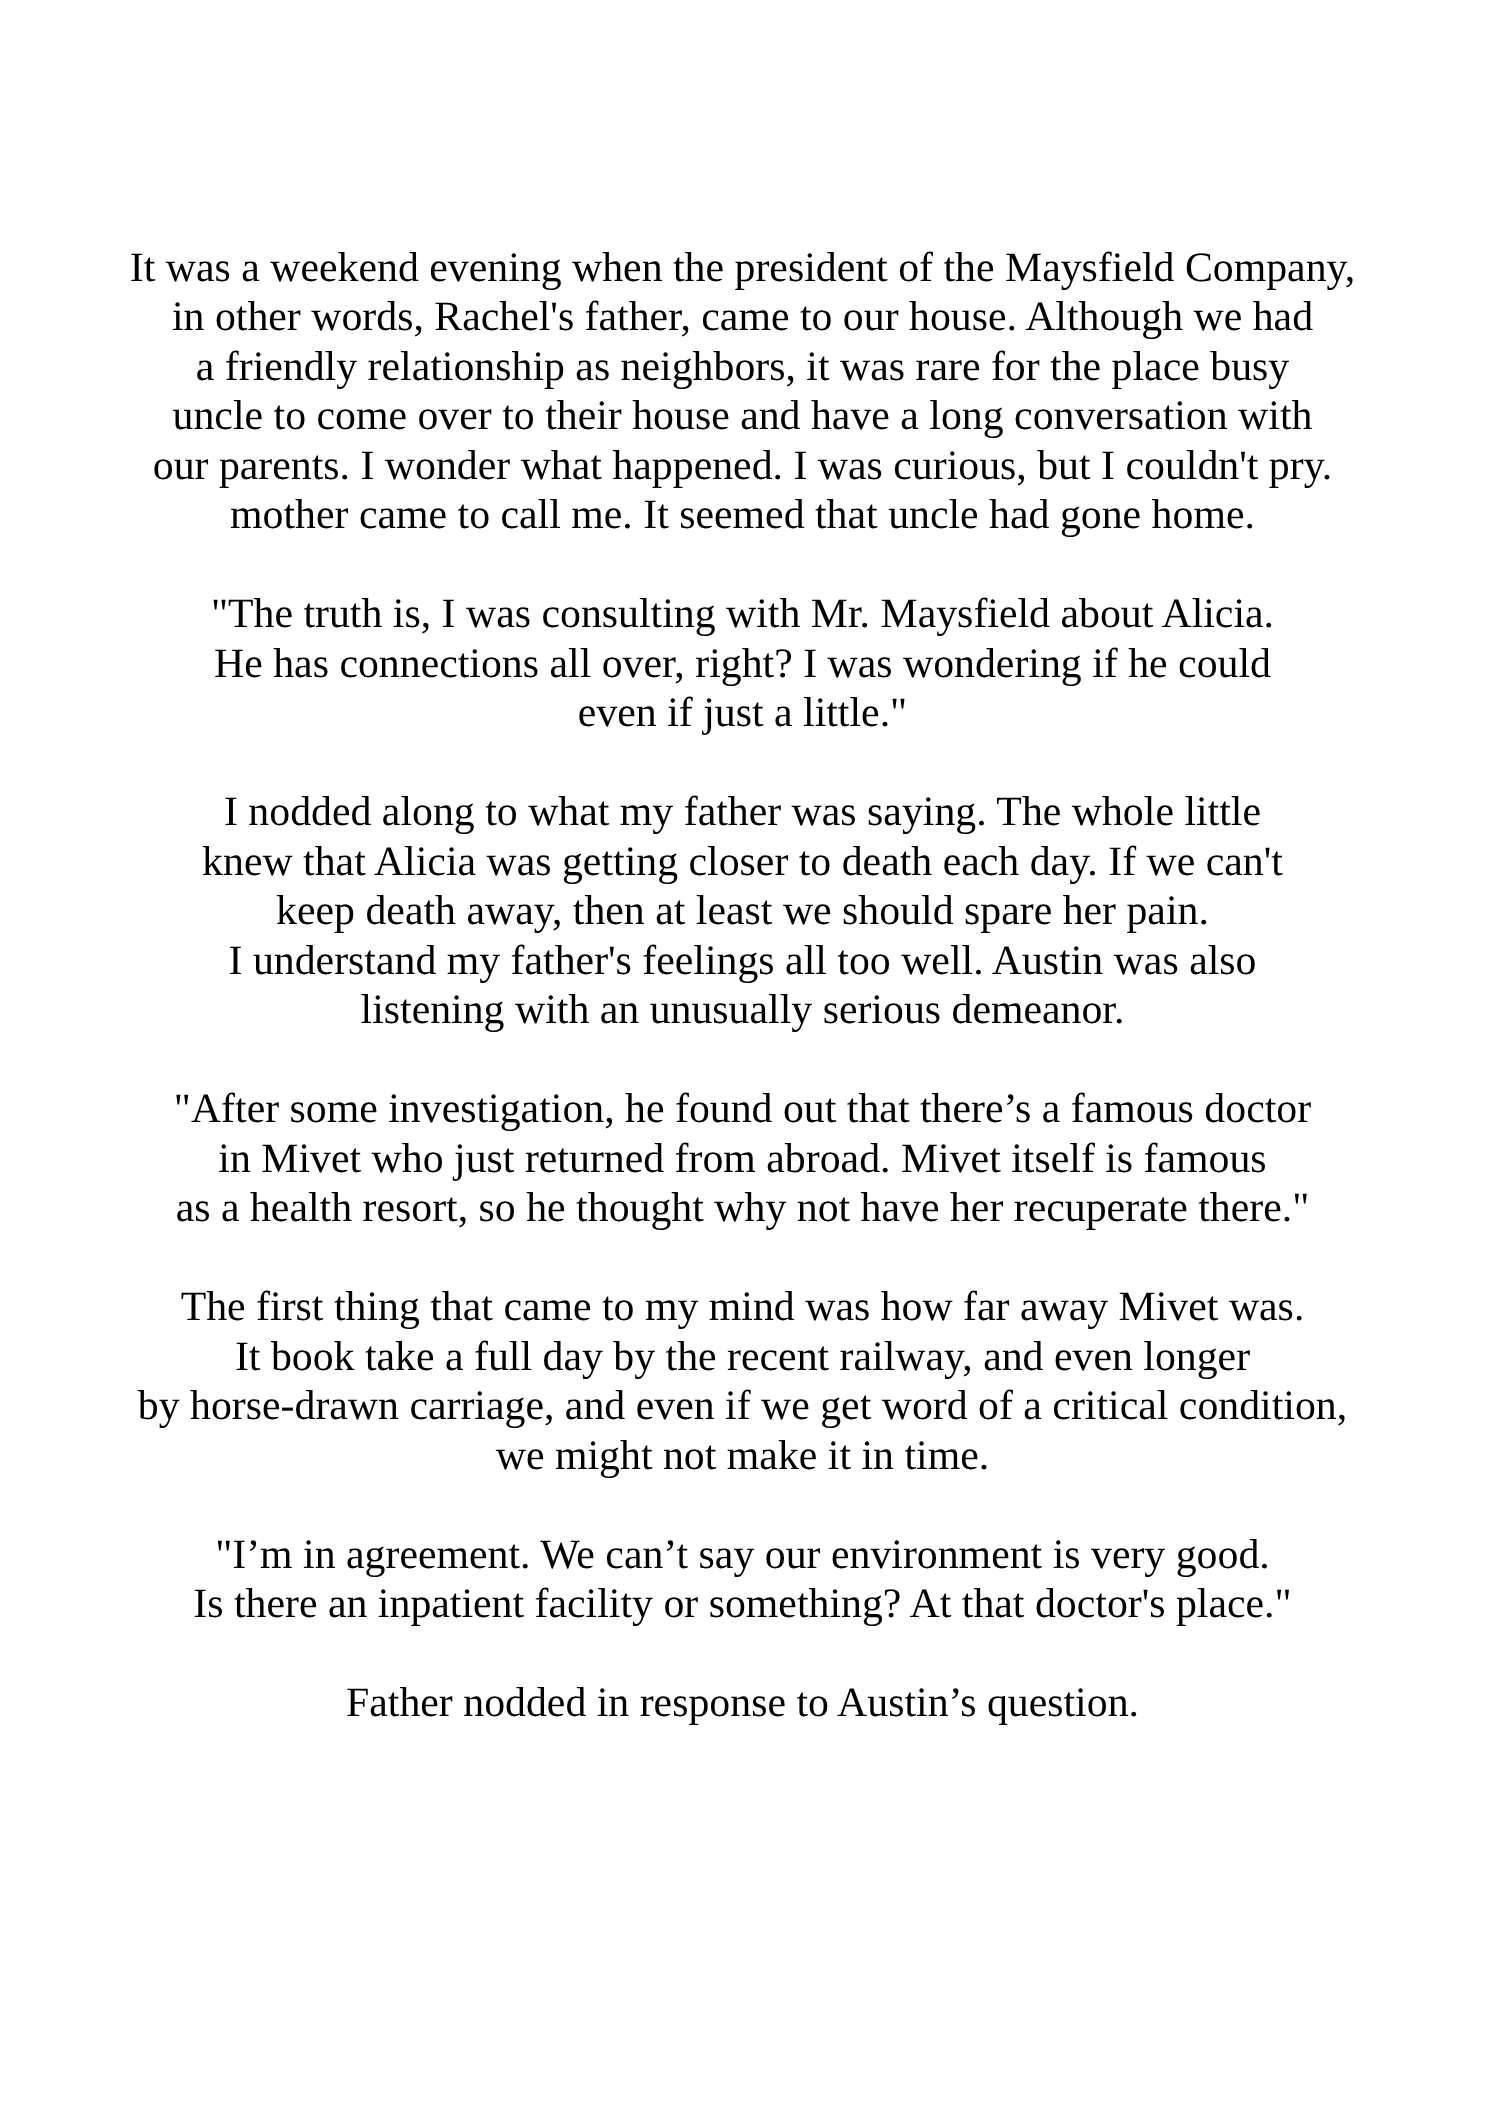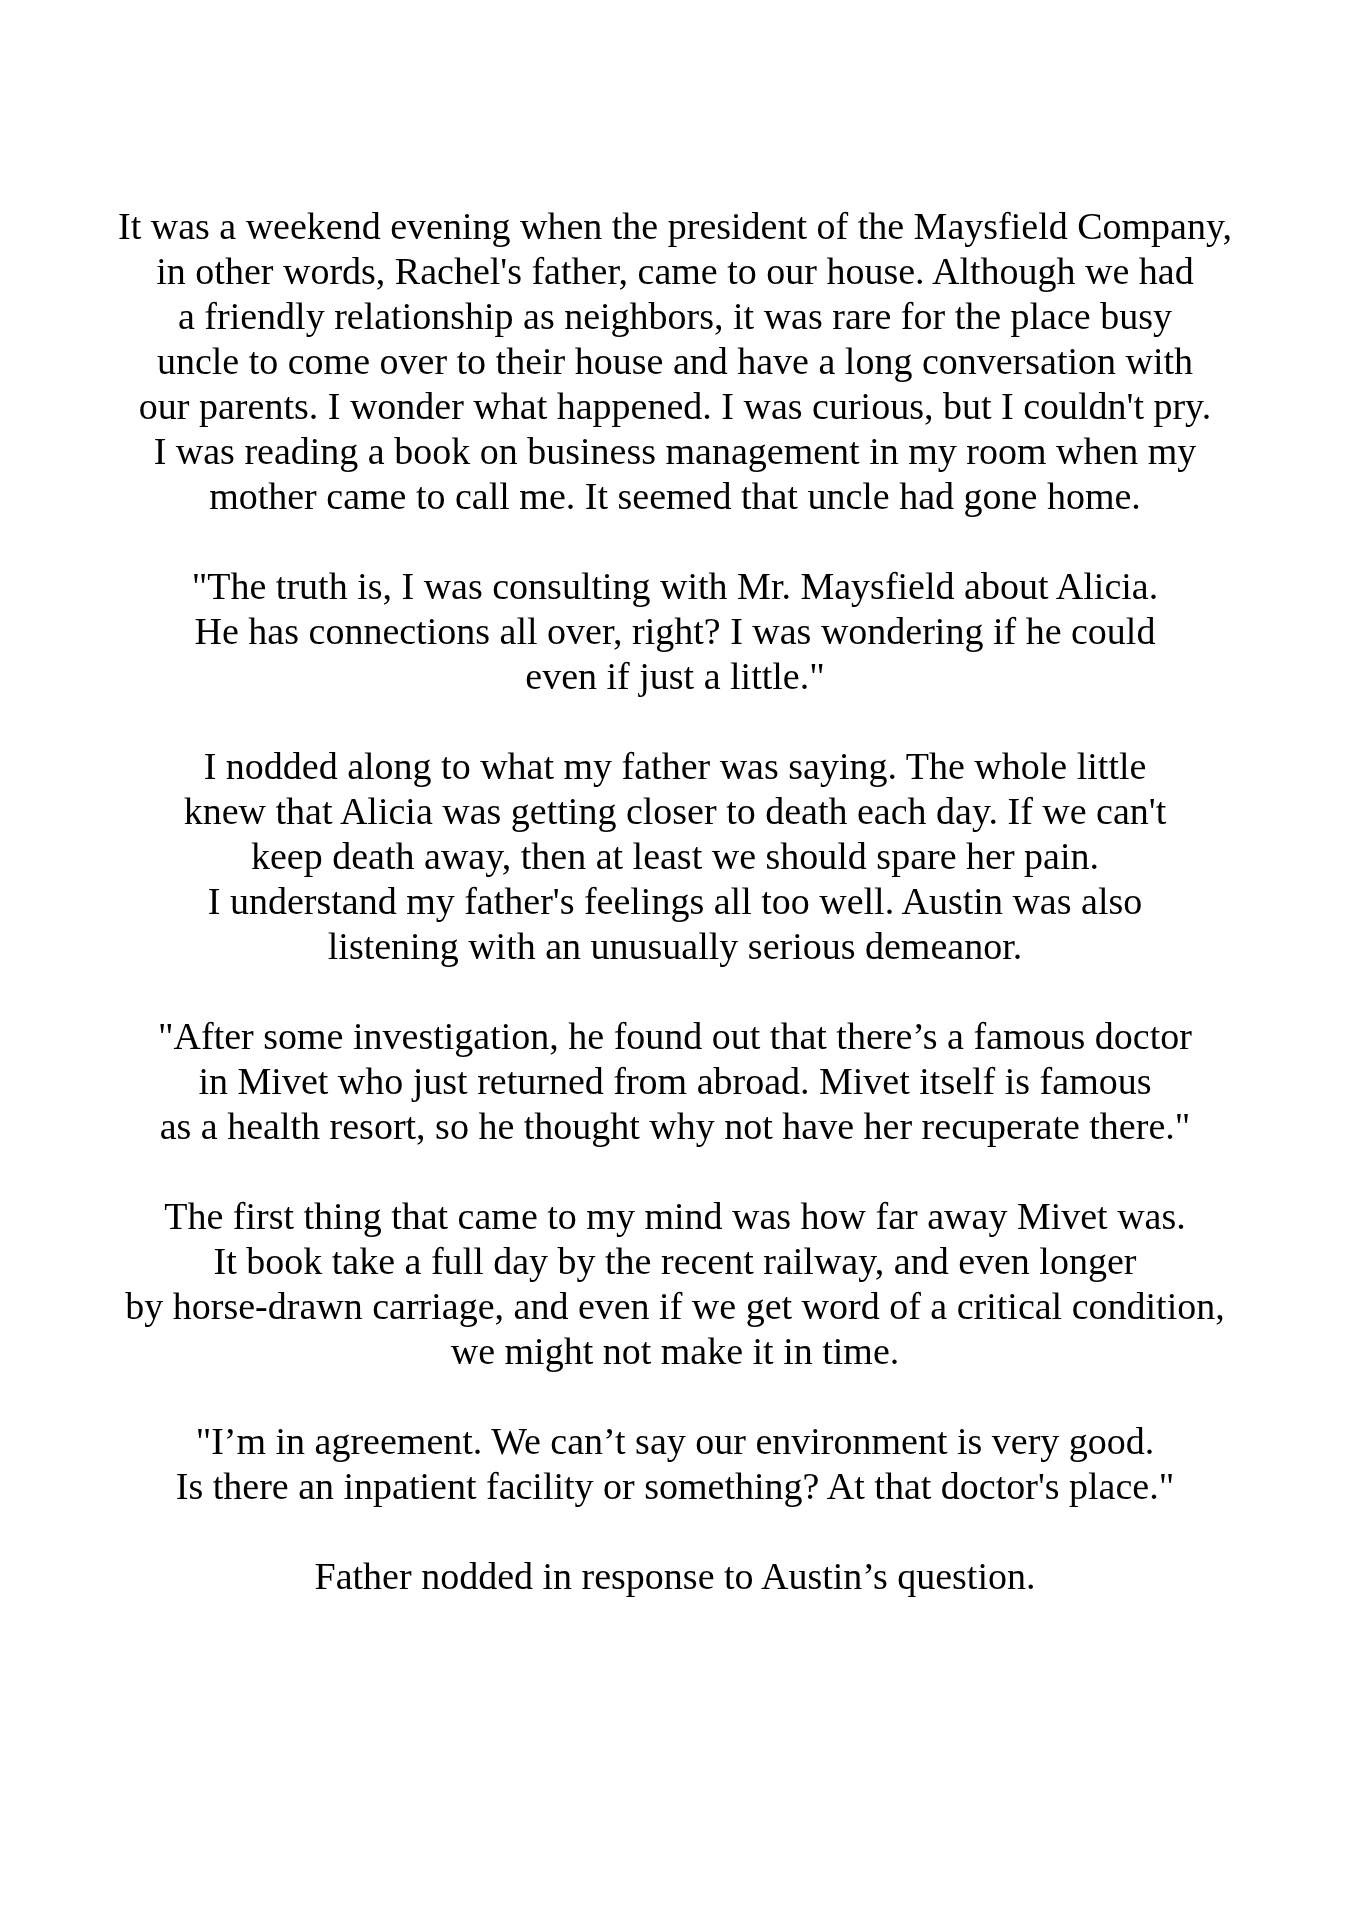--- a/index.html
+++ b/index.html
@@ -17,21 +17,21 @@
       position: absolute;
       left: 0;
       top: 0;
       width: 1350px;
       height: 1920px;
       background: #ffffff;
     }
     .text-block {
       position: absolute;
       left: 0;
-      top: 204px;
+      top: 221px;
       width: 1350px;
       text-align: center;
       font-family: "Liberation Serif", serif;
       font-size: 38px;
       line-height: 45px;
       color: #000000;
     }
     .paragraph {
       margin: 0 0 45px 0;
     }
@@ -48,21 +48,20 @@
 
 <div class="page">
   <div class="text-block">
 
     <p class="paragraph">
       <span class="line">It was a weekend evening when the president of the Maysfield Company,</span>
       <span class="line">in other words, Rachel's father, came to our house. Although we had</span>
       <span class="line">a friendly relationship as neighbors, it was rare for the place busy</span>
       <span class="line">uncle to come over to their house and have a long conversation with</span>
       <span class="line">our parents. I wonder what happened. I was curious, but I couldn't pry.</span>
-      <span class="line">I was reading a book on business management in my room when my</span>
       <span class="line">mother came to call me. It seemed that uncle had gone home.</span>
     </p>
 
     <p class="paragraph">
       <span class="line">"The truth is, I was consulting with Mr. Maysfield about Alicia.</span>
       <span class="line">He has connections all over, right? I was wondering if he could</span>
       <span class="line">even if just a little."</span>
     </p>
 
     <p class="paragraph">

